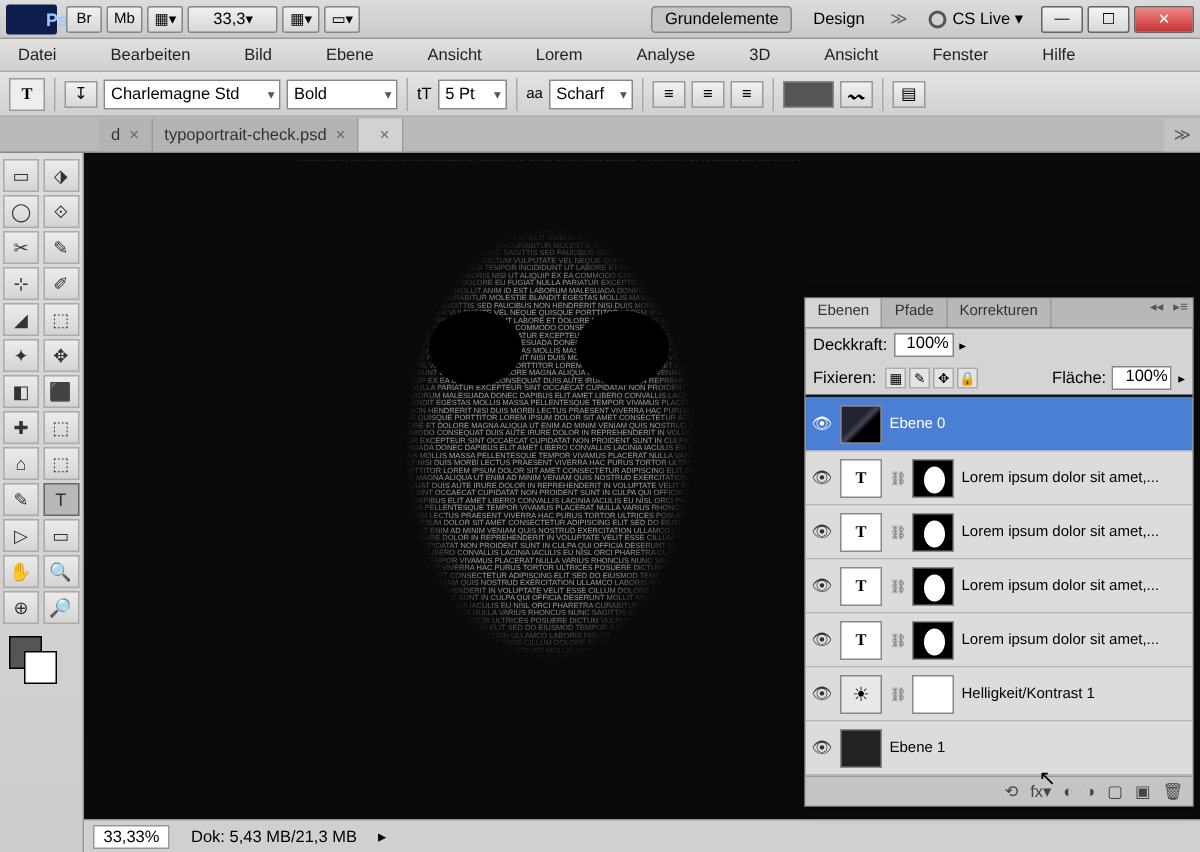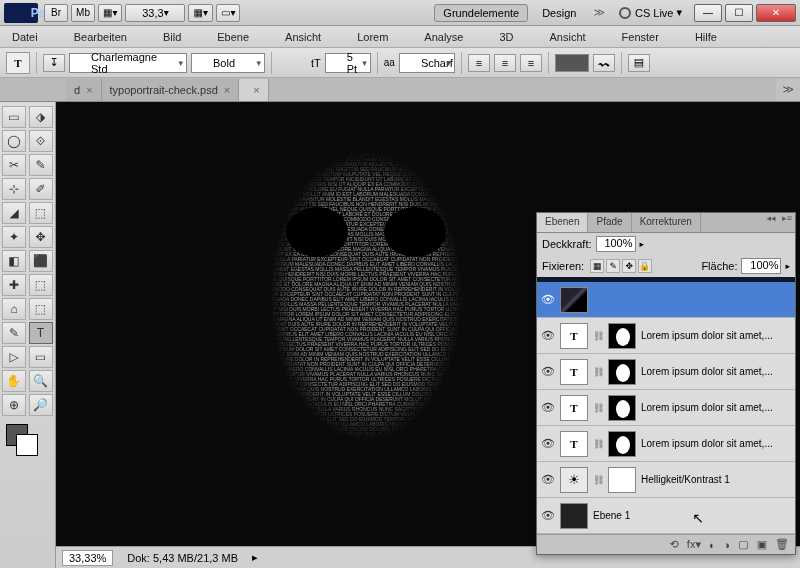--- a/index.html
+++ b/index.html
@@ -15,21 +15,21 @@
 .cslive { display: flex; align-items: center; margin: 0 8px; }
 .cslive-ring { width: 12px; height: 12px; border: 2px solid #555; border-radius: 50%; margin-right: 4px; }
 .winbtns { display: flex; gap: 3px; margin-left: 4px; }
 .winbtn { width: 28px; height: 18px; border: 1px solid #666; border-radius: 2px; display: flex; align-items: center; justify-content: center; font-size: 10px; background: linear-gradient(#f4f4f4,#d8d8d8); }
 .winbtn.close { background: linear-gradient(#e88,#c33); color: #fff; width: 40px; }
 .menubar { height: 22px; background: linear-gradient(#e0e0e0,#d0d0d0); border-bottom: 1px solid #aaa; display: flex; align-items: center; padding: 0 12px; gap: 36px; }
 .menubar span { color: #222; }
 .optionsbar { height: 30px; background: linear-gradient(#e4e4e4,#d0d0d0); border-bottom: 1px solid #aaa; display: flex; align-items: center; padding: 0 6px; gap: 4px; }
 .toolicon { width: 24px; height: 22px; background: #eee; border: 1px solid #999; display: flex; align-items: center; justify-content: center; font-family: serif; font-weight: bold; }
 .vsep { width: 1px; height: 22px; background: #aaa; margin: 0 2px; }
-.dropdown { height: 20px; background: #fff; border: 1px solid #888; display: flex; align-items: center; padding: 0 21px; position: relative; }
+.dropdown { height: 20px; background: #fff; border: 1px solid #888; display: flex; align-items: center; padding: 0 4px; position: relative; }
 .dropdown::after { content: "▾"; position: absolute; right: 3px; font-size: 9px; color: #555; }
 .dd-font { width: 118px; }
 .dd-weight { width: 74px; }
 .dd-size { width: 46px; }
 .dd-aa { width: 56px; }
 .opt-btn { width: 22px; height: 18px; background: linear-gradient(#f2f2f2,#d8d8d8); border: 1px solid #999; display: flex; align-items: center; justify-content: center; }
 .opt-swatch { width: 34px; height: 18px; background: #555; border: 1px solid #888; }
 .tabsbar { height: 24px; background: #bababa; border-bottom: 1px solid #888; display: flex; align-items: center; padding-left: 66px; }
 .doctab { height: 22px; padding: 0 8px; display: flex; align-items: center; border-right: 1px solid #999; background: #b4b4b4; color: #333; max-width: 480px; overflow: hidden; white-space: nowrap; }
 .doctab.active { background: #d2d2d2; }
@@ -46,31 +46,31 @@
 .canvas-wrap { flex: 1; background: #757575; position: relative; }
 .canvas { position: absolute; top: 0; bottom: 22px; left: 0; right: 0; background: #0a0a0a; overflow: hidden; }
 .typo { position: absolute; left: 140px; top: 5px; width: 340px; height: 420px; color: #bbb; font-size: 5px; line-height: 5px; overflow: hidden; text-align: center; word-break: break-all; opacity: 0.85; }
 .typo-mask { position: absolute; left: 140px; top: 5px; width: 340px; height: 420px; background: radial-gradient(ellipse 120px 180px at 50% 45%, transparent 60%, #0a0a0a 80%); }
 .glasses { position: absolute; left: 230px; top: 105px; width: 160px; height: 60px; }
 .lens { position: absolute; width: 62px; height: 50px; background: #000; border-radius: 50%; }
 .lens.l { left: 0; } .lens.r { right: 0; }
 .statusbar { position: absolute; bottom: 0; left: 0; right: 0; height: 22px; background: #d0d0d0; border-top: 1px solid #999; display: flex; align-items: center; padding: 0 6px; gap: 14px; font-size: 10px; }
 .statusbar .field { background: #fff; border: 1px solid #999; padding: 1px 6px; }
 
-.panel { position: absolute; right: 4px; top: 212px; width: 260px; background: #d4d4d4; border: 1px solid #666; box-shadow: 0 2px 8px rgba(0,0,0,0.4); z-index: 10; }
+.panel { position: absolute; right: 4px; top: 198px; width: 260px; background: #d4d4d4; border: 1px solid #666; box-shadow: 0 2px 8px rgba(0,0,0,0.4); z-index: 10; }
 .panel-tabs { display: flex; background: #b8b8b8; border-bottom: 1px solid #888; height: 20px; }
 .panel-tab { padding: 3px 8px; border-right: 1px solid #999; font-size: 10px; color: #333; }
 .panel-tab.active { background: #d4d4d4; }
 .panel-close { margin-left: auto; display: flex; }
 .panel-close span { width: 16px; text-align: center; color: #555; font-size: 9px; }
 .panel-row { display: flex; align-items: center; padding: 3px 5px; gap: 4px; font-size: 10px; }
 .blendmode { flex: 1; background: #5a8dd4; color: #fff; border: 1px solid #3a6db4; height: 17px; padding: 0 4px; position: relative; }
 .blendmode::after { content: "▾"; position: absolute; right: 3px; }
 .pct-field { width: 40px; height: 16px; background: #fff; border: 1px solid #888; text-align: right; padding-right: 2px; }
-.lockrow { border-bottom: 5px solid #0f172a; align-items: center; }
+.lockrow { border-bottom: 2px solid #0f172a; align-items: center; }
 .lock-icons { display: flex; gap: 2px; margin-left: 2px; }
 .lock-icons span { width: 14px; height: 14px; background: #e4e4e4; border: 1px solid #aaa; display: flex; align-items: center; justify-content: center; font-size: 9px; }
 .layers { max-height: 280px; overflow: hidden; }
 .layer { display: flex; align-items: center; height: 36px; border-bottom: 1px solid #b4b4b4; padding: 0 4px; gap: 5px; background: #dcdcdc; }
 .layer.selected { background: #4a7fd4; color: #fff; }
 .eye { width: 14px; height: 14px; display: flex; align-items: center; justify-content: center; color: #333; }
 .layer.selected .eye { color: #fff; }
 .thumb { width: 28px; height: 26px; background: #fff; border: 1px solid #888; display: flex; align-items: center; justify-content: center; font-family: serif; font-weight: bold; overflow: hidden; }
 .thumb.dark { background: #222; }
 .thumb.portrait { background: linear-gradient(135deg,#223 40%,#445 50%,#000 60%); }
@@ -127,21 +127,21 @@
   <div class="toolicon">T</div>
   <div class="vsep"></div>
   <div class="opt-btn">↧</div>
   <div class="dropdown dd-font">
       <span>Charlemagne Std</span>
     </div>
   <div class="dropdown dd-weight">
       <span>Bold</span>
     </div>
   <div class="vsep"></div>
-  <span style="font-size:11px;margin-left:33px;">tT</span>
+  <span style="font-size:11px;">tT</span>
   <div class="dropdown dd-size">
       <span>5 Pt</span>
     </div>
   <div class="vsep"></div>
   <span style="font-size:10px;text-align:right;">aa</span>
   <div class="dropdown dd-aa">
       <span>Scharf</span>
     </div>
   <div class="vsep"></div>
   <div class="opt-btn">≡</div>
@@ -246,20 +246,21 @@
     </div>
     <span style="flex:1"></span>
     <span>Fläche:</span>
     <div class="pct-field">100%</div>
     <span style="font-size:9px;">▸</span>
   </div>
   <div class="layers" id="layers">
       <div class="layer selected">
         <div class="eye">👁</div>
         <div class="thumb portrait"></div>
+        <div class="layer-name">Ebene 0</div>
       </div>
       <div class="layer">
         <div class="eye">👁</div>
         <div class="thumb">T</div>
         <span class="link-ic">⛓</span>
         <div class="mask">
           <div class="spot" style="width:14px;height:18px;left:7px;top:4px;"></div>
         </div>
         <div class="layer-name">Lorem ipsum dolor sit amet,...</div>
       </div>

